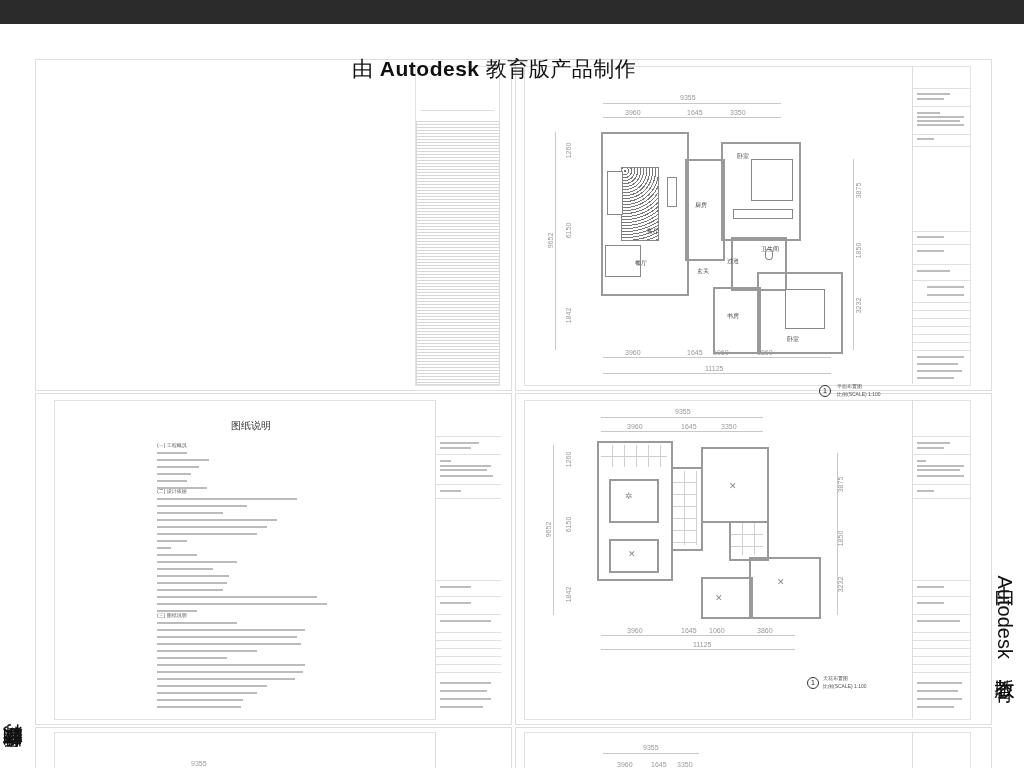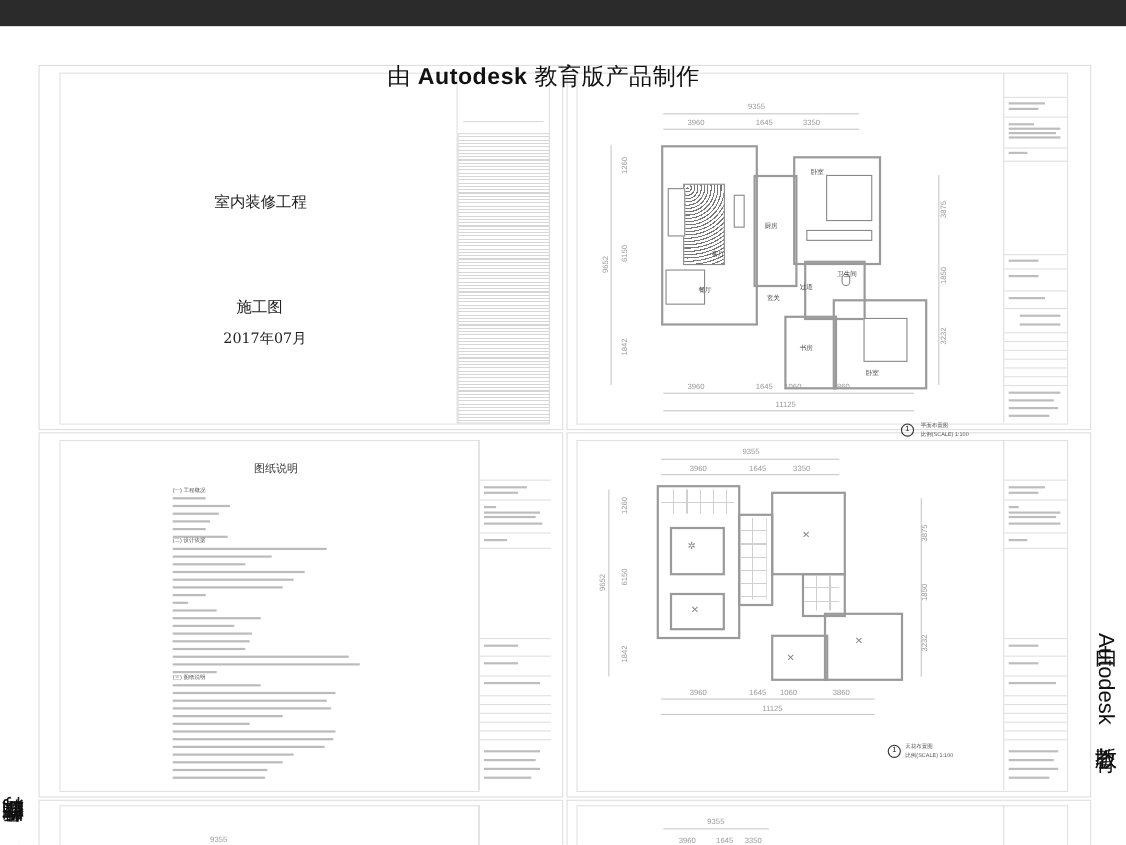--- a/index.html
+++ b/index.html
@@ -43,25 +43,20 @@
 
   <div class="outer" style="left:35px;top:35px;width:475px;height:330px;"></div>
   <div class="outer" style="left:515px;top:35px;width:475px;height:330px;"></div>
 
   <div class="outer" style="left:35px;top:369px;width:475px;height:330px;"></div>
   <div class="outer" style="left:515px;top:369px;width:475px;height:330px;"></div>
 
   <div class="outer" style="left:35px;top:703px;width:475px;height:60px;"></div>
   <div class="outer" style="left:515px;top:703px;width:475px;height:60px;"></div>
 
-  <div class="sheet" style="left:54px;top:42px;width:361px;height:318px;">
-    <div class="cover-title" style="left:140px;top:108px;">室内装修工程</div>
-    <div class="cover-title" style="left:160px;top:204px;">施工图</div>
-    <div class="cover-title" style="left:148px;top:232px;font-size:13px;">2017年07月</div>
-  </div>
   <div class="sheet" style="left:415px;top:42px;width:83px;height:318px;">
     <div class="tb-line" style="top:43px;left:5px;right:5px;background:#dadada;"></div>
     <div class="hatch" style="left:0;top:54px;width:82px;height:262px;"></div>
   </div>
 
   <div class="sheet" style="left:524px;top:42px;width:445px;height:318px;">
 
     <div class="dimline" style="left:78px;top:36px;width:178px;height:1px;"></div>
     <div class="dim" style="left:155px;top:27px;">9355</div>
     <div class="dimline" style="left:78px;top:50px;width:178px;height:1px;"></div>

